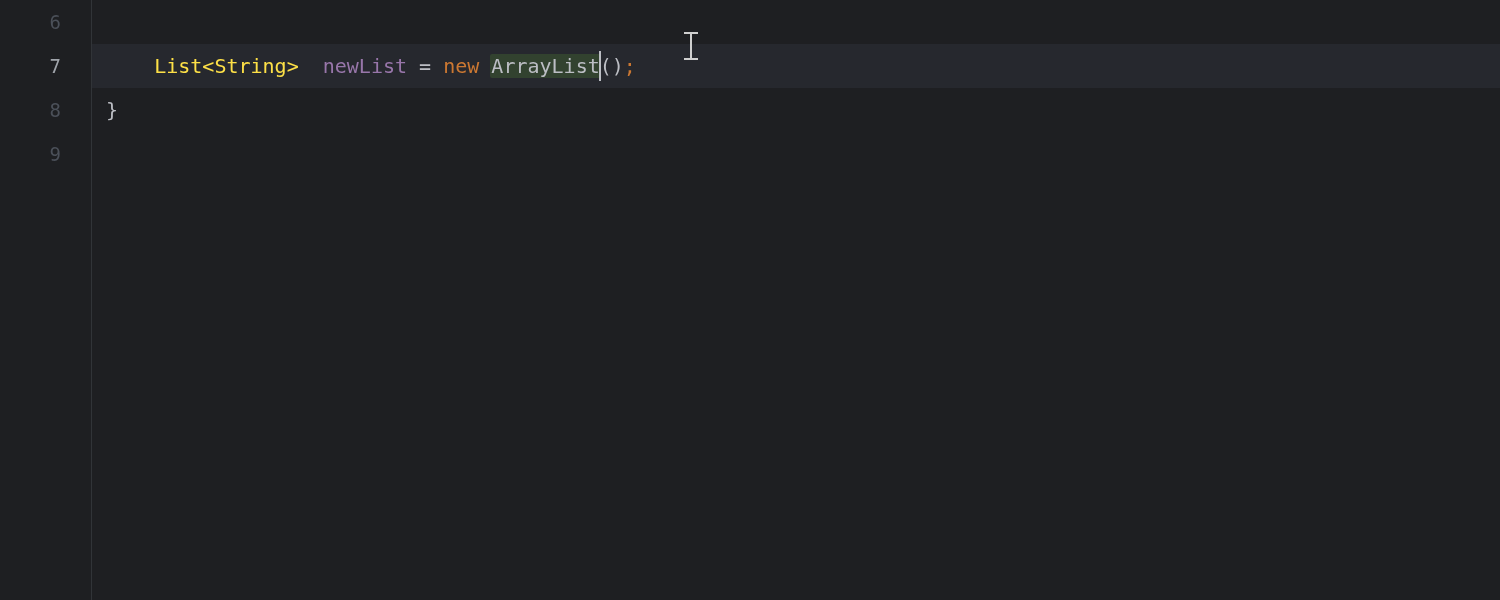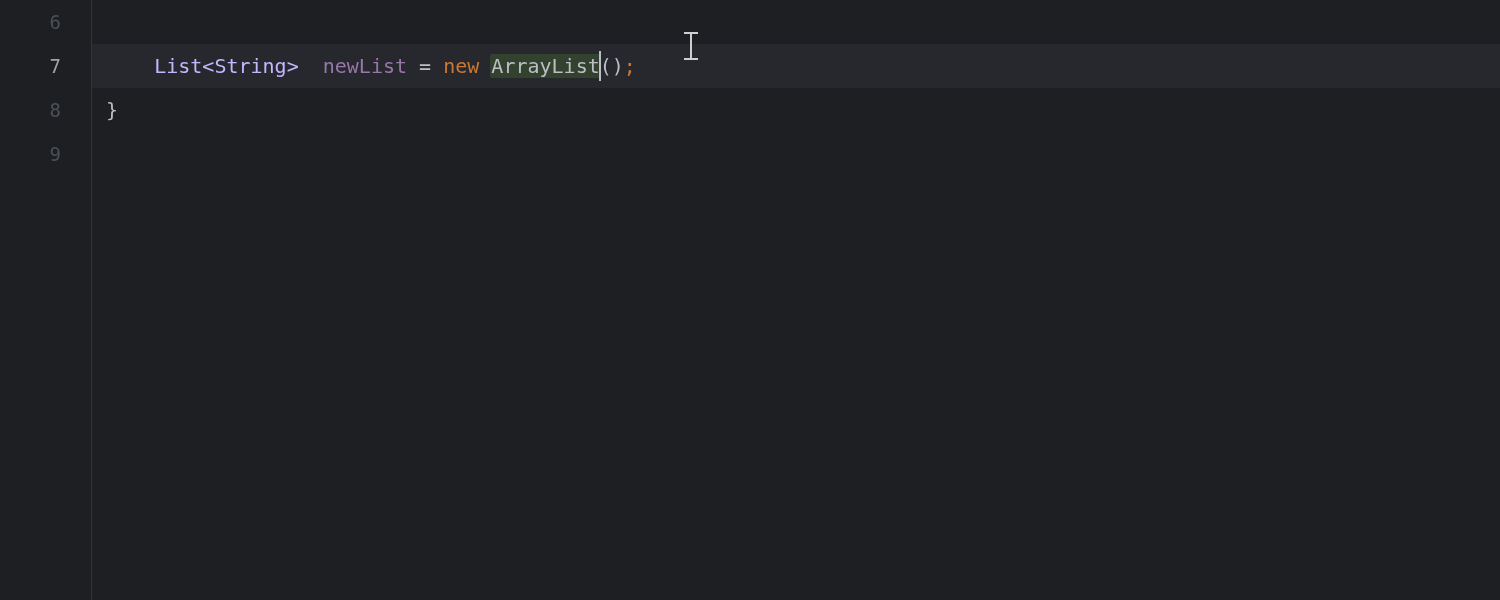--- a/index.html
+++ b/index.html
@@ -46,21 +46,21 @@
     .code-line {
       height: 44px;
       line-height: 44px;
       padding-left: 14px;
       white-space: pre;
       position: relative;
     }
     .code-line.active {
       background: #26282e;
     }
-    .tok-default { color: #c4b5fd; }
+    .tok-default { color: #fde047; }
     .tok-var { color: #9876aa; margin-left: 12px; }
     .tok-op { color: #bcbec4; }
     .tok-keyword { color: #cc7832; text-align: right; }
     .tok-type { color: #bcbec4; }
     .tok-paren { color: #bcbec4; }
     .tok-semi { color: #cc7832; }
     .tok-brace { color: #bcbec4; }
     .indent { display: inline-block; }
     .highlight-token {
       background: #32422f;

